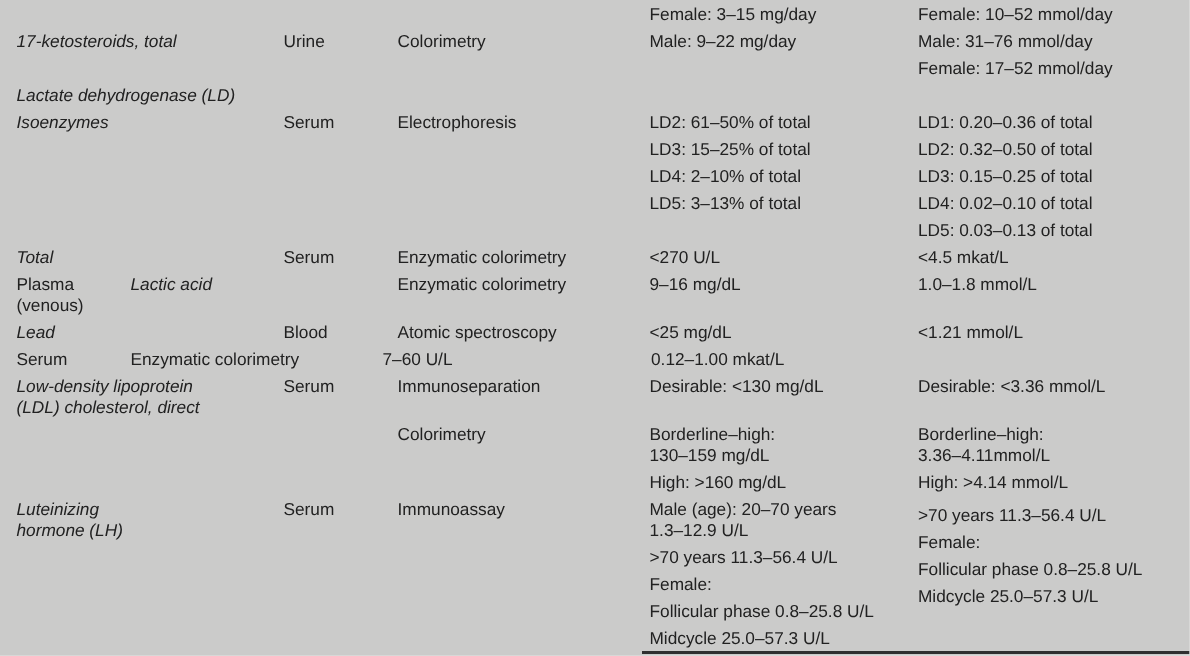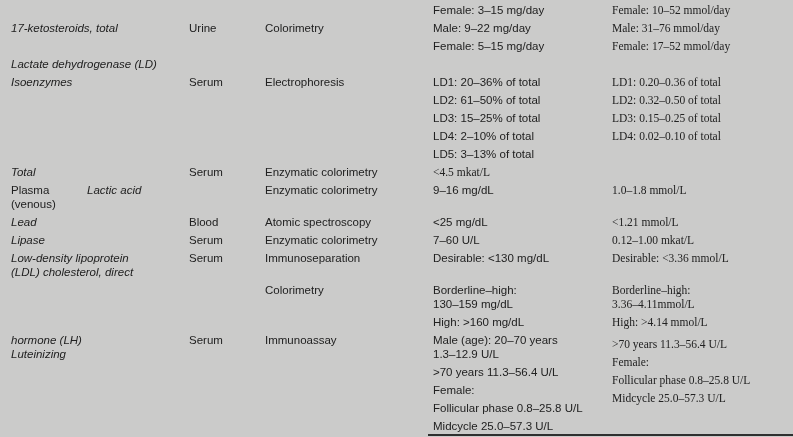--- a/index.html
+++ b/index.html
@@ -22,21 +22,21 @@
   .row {
     display: flex;
     align-items: flex-start;
     margin-bottom: 4px;
   }
   .cell { flex: 0 0 auto; }
   .col-test         { width: 178px; font-style: italic; }
   .col-specimen     { width: 76px; }
   .col-method       { width: 168px; }
   .col-conventional { width: 179px; }
-  .col-si           { width: 182px; font-family: Liberation Serif, serif; }
+  .col-si           { width: 182px; }
   .para { margin: 0 0 4px 0; }
   .para:last-child { margin-bottom: 0; }
   .line {
     height: 14px;
     line-height: 14px;
     white-space: nowrap;
   }
   .bottom-rule {
     position: absolute;
     left: 428px;
@@ -79,23 +79,20 @@
         </div>
         <div class="cell col-method">
           <div class="para">
             <div class="line">Colorimetry</div>
           </div>
         </div>
         <div class="cell col-conventional">
           <div class="para">
             <div class="line">Male: 9–22 mg/day</div>
           </div>
-          <div class="para">
-            <div class="line">Female: 5–15 mg/day</div>
-          </div>
         </div>
         <div class="cell col-si">
           <div class="para">
             <div class="line">Male: 31–76 mmol/day</div>
           </div>
           <div class="para">
             <div class="line">Female: 17–52 mmol/day</div>
           </div>
         </div>
       </div>
@@ -121,23 +118,20 @@
             <div class="line">Serum</div>
           </div>
         </div>
         <div class="cell col-method">
           <div class="para">
             <div class="line">Electrophoresis</div>
           </div>
         </div>
         <div class="cell col-conventional">
           <div class="para">
-            <div class="line">LD1: 20–36% of total</div>
-          </div>
-          <div class="para">
             <div class="line">LD2: 61–50% of total</div>
           </div>
           <div class="para">
             <div class="line">LD3: 15–25% of total</div>
           </div>
           <div class="para">
             <div class="line">LD4: 2–10% of total</div>
           </div>
           <div class="para">
             <div class="line">LD5: 3–13% of total</div>
@@ -149,36 +143,44 @@
           </div>
           <div class="para">
             <div class="line">LD2: 0.32–0.50 of total</div>
           </div>
           <div class="para">
             <div class="line">LD3: 0.15–0.25 of total</div>
           </div>
           <div class="para">
             <div class="line">LD4: 0.02–0.10 of total</div>
           </div>
+          <div class="para">
+            <div class="line">LD5: 0.03–0.13 of total</div>
+          </div>
         </div>
       </div>
       <div class="row">
         <div class="cell col-test">
           <div class="para">
             <div class="line">Total</div>
           </div>
         </div>
         <div class="cell col-specimen">
           <div class="para">
             <div class="line">Serum</div>
           </div>
         </div>
         <div class="cell col-method">
           <div class="para">
             <div class="line">Enzymatic colorimetry</div>
+          </div>
+        </div>
+        <div class="cell col-conventional">
+          <div class="para">
+            <div class="line">&lt;270 U/L</div>
           </div>
         </div>
         <div class="cell col-si">
           <div class="para">
             <div class="line">&lt;4.5 mkat/L</div>
           </div>
         </div>
       </div>
       <div class="row">
         <div class="cell col-specimen">
@@ -229,25 +231,20 @@
             <div class="line">&lt;25 mg/dL</div>
           </div>
         </div>
         <div class="cell col-si">
           <div class="para">
             <div class="line">&lt;1.21 mmol/L</div>
           </div>
         </div>
       </div>
       <div class="row">
-        <div class="cell col-test">
-          <div class="para">
-            <div class="line">Lipase</div>
-          </div>
-        </div>
         <div class="cell col-specimen">
           <div class="para">
             <div class="line">Serum</div>
           </div>
         </div>
         <div class="cell col-method">
           <div class="para">
             <div class="line">Enzymatic colorimetry</div>
           </div>
         </div>
@@ -322,22 +319,22 @@
         </div>
         <div class="cell col-si">
           <div class="para">
             <div class="line">High: &gt;4.14 mmol/L</div>
           </div>
         </div>
       </div>
       <div class="row">
         <div class="cell col-test">
           <div class="para">
+            <div class="line">Luteinizing</div>
             <div class="line">hormone (LH)</div>
-            <div class="line">Luteinizing</div>
           </div>
         </div>
         <div class="cell col-specimen">
           <div class="para">
             <div class="line">Serum</div>
           </div>
         </div>
         <div class="cell col-method">
           <div class="para">
             <div class="line">Immunoassay</div>

